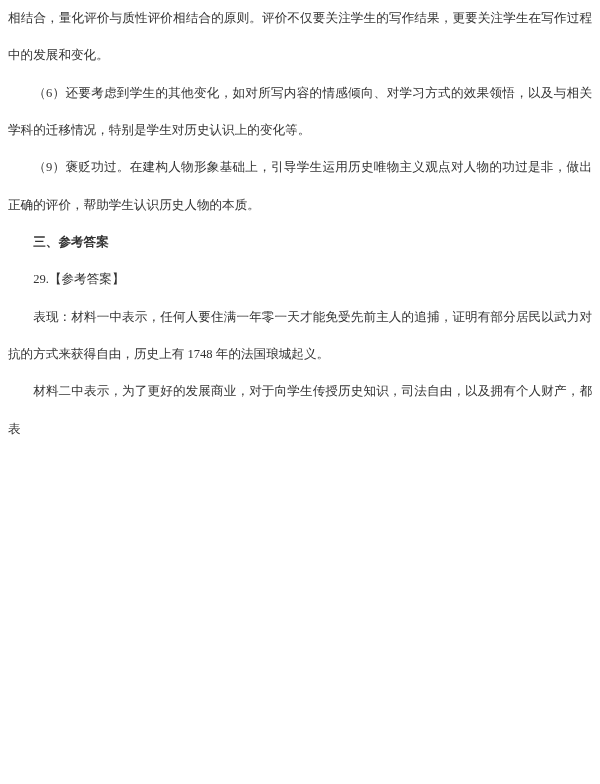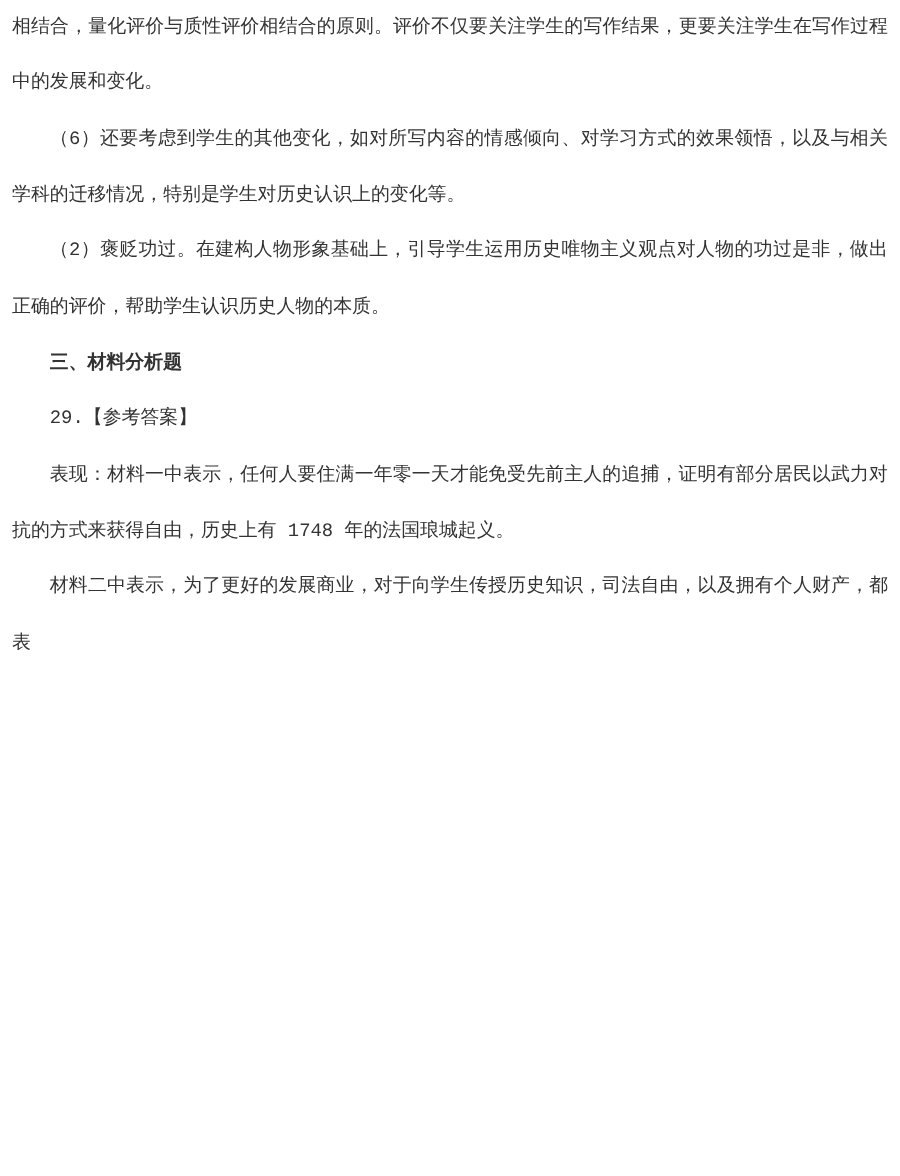--- a/index.html
+++ b/index.html
@@ -16,39 +16,39 @@
     box-sizing: border-box;
     width: 600px;
     height: 784px;
     padding: 0 8px;
     overflow: hidden;
     background: #ffffff;
   }
   .para {
     margin: 0;
     padding: 0;
-    font-family: Liberation Mono, monospace;
+    font-family: Liberation Serif, serif;
     font-size: 12.6px;
     line-height: 37.33px;
     color: #333333;
     text-align: justify;
     letter-spacing: 0;
     word-break: normal;
   }
   .indent {
     text-indent: 2em;
   }
   .bold {
     font-weight: bold;
   }
 </style>
 </head>
 <body>
 
 <div class="page">
   <p class="para">相结合，量化评价与质性评价相结合的原则。评价不仅要关注学生的写作结果，更要关注学生在写作过程中的发展和变化。</p>
   <p class="para indent">（6）还要考虑到学生的其他变化，如对所写内容的情感倾向、对学习方式的效果领悟，以及与相关学科的迁移情况，特别是学生对历史认识上的变化等。</p>
-  <p class="para indent">（2）褒贬功过。在建构人物形象基础上，引导学生运用历史唯物主义观点对人物的功过是非，做出正确的评价，帮助学生认识历史人物的本质。</p>
-  <p class="para indent bold">三、材料分析题</p>
+  <p class="para indent">（9）褒贬功过。在建构人物形象基础上，引导学生运用历史唯物主义观点对人物的功过是非，做出正确的评价，帮助学生认识历史人物的本质。</p>
+  <p class="para indent bold">三、参考答案</p>
   <p class="para indent">29.【参考答案】</p>
   <p class="para indent">表现：材料一中表示，任何人要住满一年零一天才能免受先前主人的追捕，证明有部分居民以武力对抗的方式来获得自由，历史上有 1748 年的法国琅城起义。</p>
   <p class="para indent">材料二中表示，为了更好的发展商业，对于向学生传授历史知识，司法自由，以及拥有个人财产，都表</p>
 </div>
 
 </body></html>

